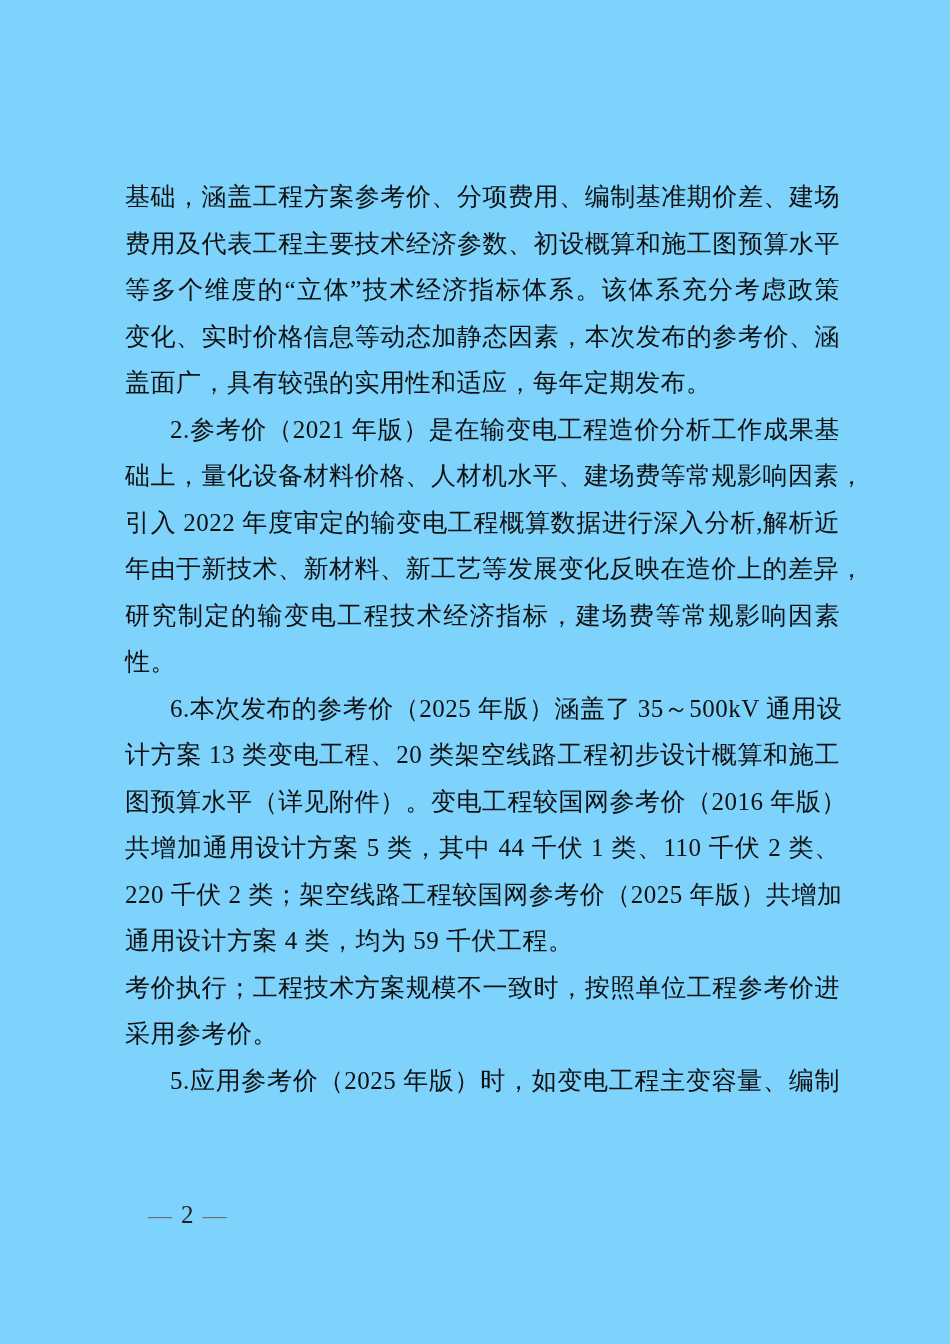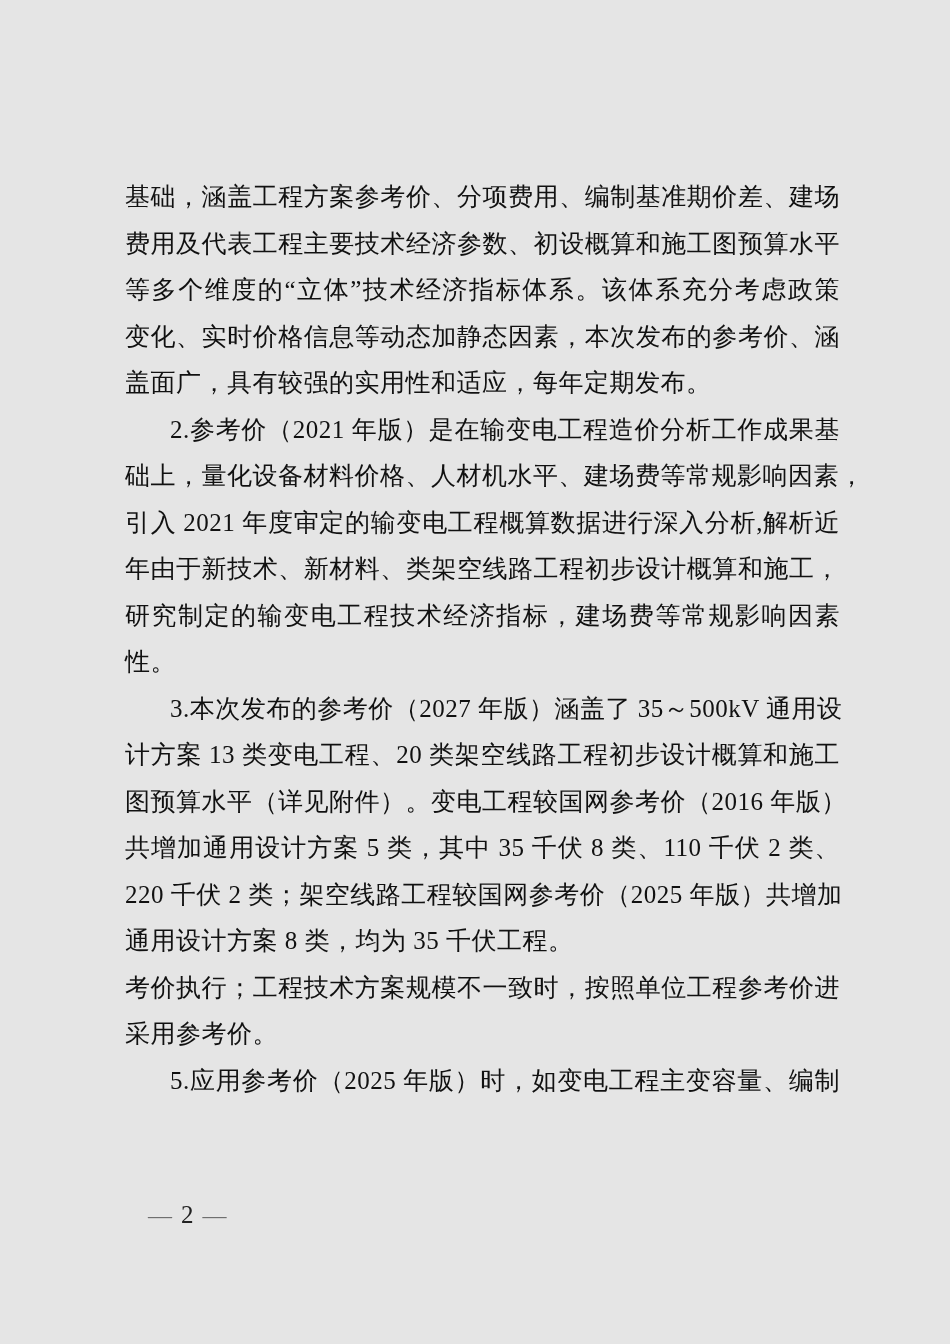--- a/index.html
+++ b/index.html
@@ -10,21 +10,21 @@
     width: 950px;
     height: 1344px;
     background: #ffffff;
     position: relative;
     overflow: hidden;
     font-family: "Liberation Serif", "DejaVu Serif", serif;
   }
   .doc-page {
     position: absolute;
     inset: 0;
-    background: #e5e5e5;
+    background: #7dd3fc;
   }
   .body-text {
     position: absolute;
     left: 125px;
     top: 174px;
     width: 715px;
     color: #111111;
   }
   .para {
     margin: 0;
@@ -81,33 +81,33 @@
       <div class="line">基础，涵盖工程方案参考价、分项费用、编制基准期价差、建场</div>
       <div class="line">费用及代表工程主要技术经济参数、初设概算和施工图预算水平</div>
       <div class="line">等多个维度的“立体”技术经济指标体系。该体系充分考虑政策</div>
       <div class="line">变化、实时价格信息等动态加静态因素，本次发布的参考价、涵</div>
       <div class="line end">盖面广，具有较强的实用性和适应，每年定期发布。</div>
     </div>
 
     <div class="para">
       <div class="line indent">2.参考价（2021 年版）是在输变电工程造价分析工作成果基</div>
       <div class="line">础上，量化设备材料价格、人材机水平、建场费等常规影响因素，</div>
-      <div class="line">引入 2021 年度审定的输变电工程概算数据进行深入分析,解析近</div>
-      <div class="line">年由于新技术、新材料、类架空线路工程初步设计概算和施工，</div>
+      <div class="line">引入 2022 年度审定的输变电工程概算数据进行深入分析,解析近</div>
+      <div class="line">年由于新技术、新材料、新工艺等发展变化反映在造价上的差异，</div>
       <div class="line">研究制定的输变电工程技术经济指标，建场费等常规影响因素</div>
       <div class="line end">性。</div>
     </div>
 
     <div class="para">
-      <div class="line indent">3.本次发布的参考价（2027 年版）涵盖了 35～500kV 通用设</div>
+      <div class="line indent">6.本次发布的参考价（2025 年版）涵盖了 35～500kV 通用设</div>
       <div class="line">计方案 13 类变电工程、20 类架空线路工程初步设计概算和施工</div>
       <div class="line">图预算水平（详见附件）。变电工程较国网参考价（2016 年版）</div>
-      <div class="line">共增加通用设计方案 5 类，其中 35 千伏 8 类、110 千伏 2 类、</div>
+      <div class="line">共增加通用设计方案 5 类，其中 44 千伏 1 类、110 千伏 2 类、</div>
       <div class="line">220 千伏 2 类；架空线路工程较国网参考价（2025 年版）共增加</div>
-      <div class="line end">通用设计方案 8 类，均为 35 千伏工程。</div>
+      <div class="line end">通用设计方案 4 类，均为 59 千伏工程。</div>
     </div>
 
     <div class="para">
       <div class="line">考价执行；工程技术方案规模不一致时，按照单位工程参考价进</div>
       <div class="line end">采用参考价。</div>
     </div>
 
     <div class="para">
       <div class="line indent">5.应用参考价（2025 年版）时，如变电工程主变容量、编制</div>
     </div>

